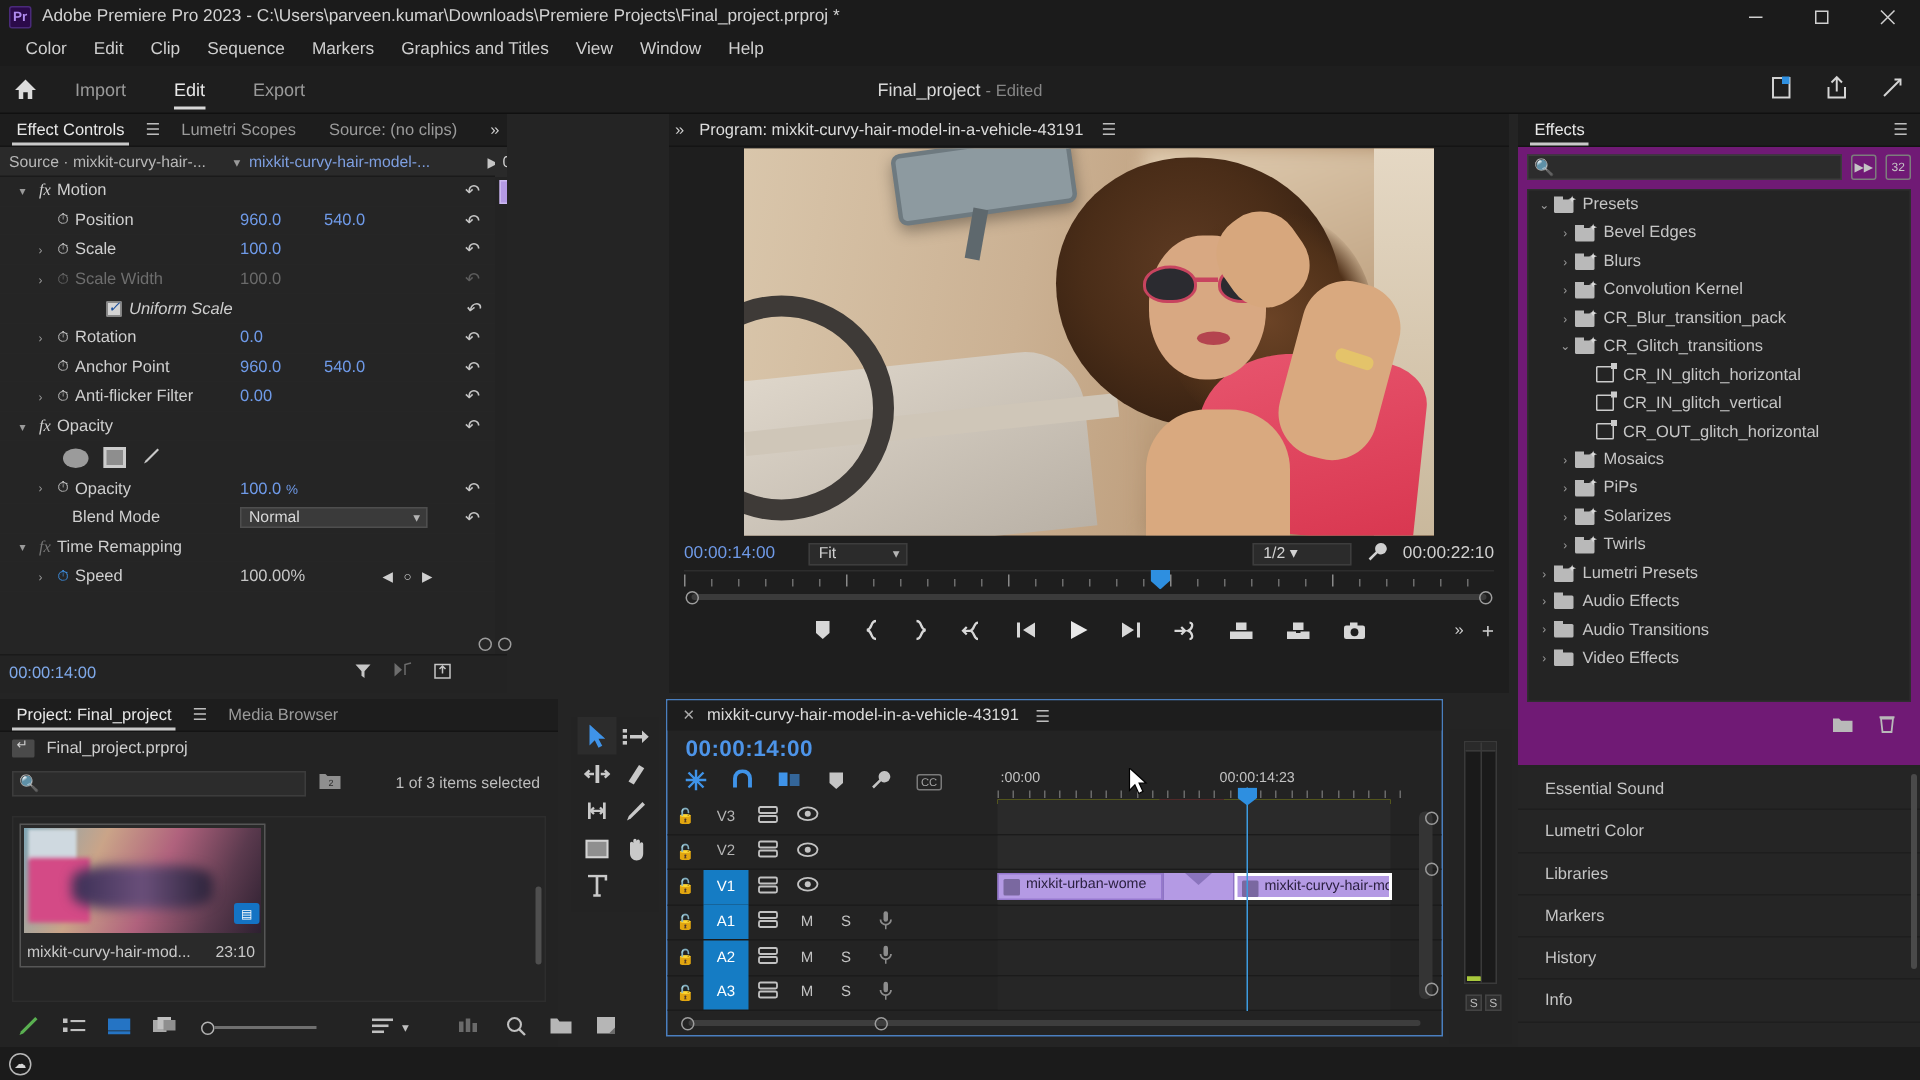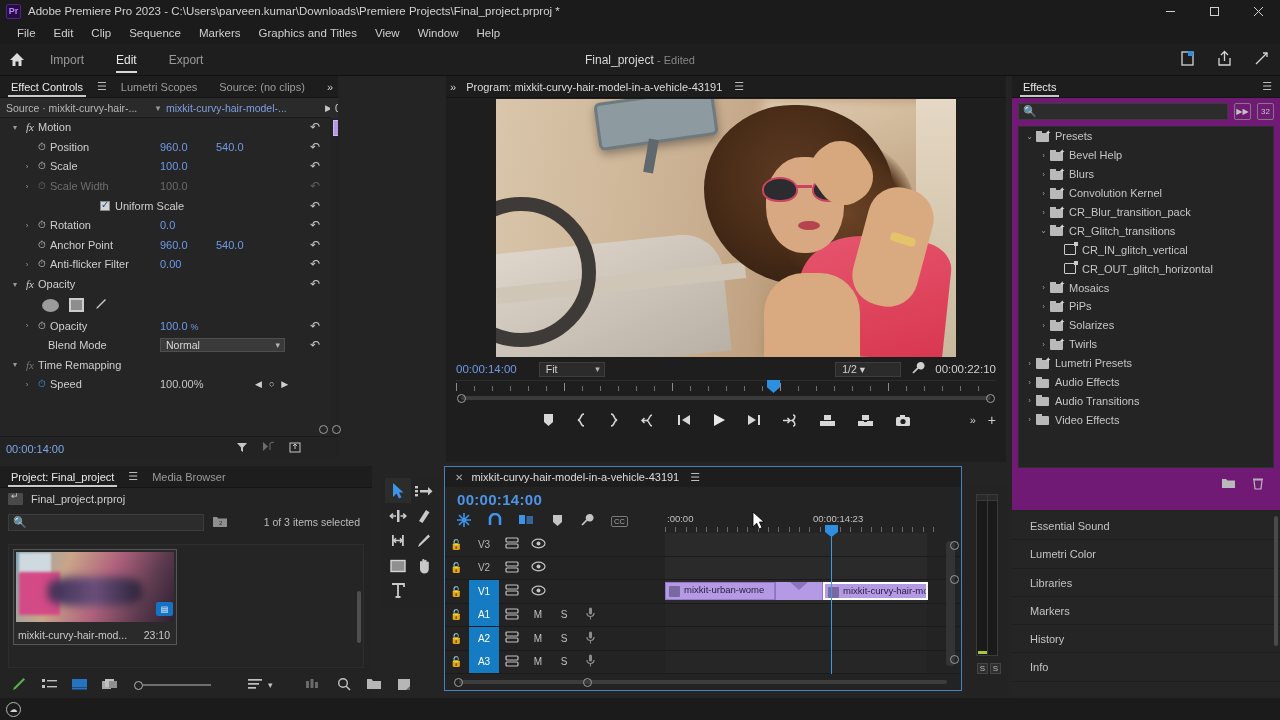--- a/index.html
+++ b/index.html
@@ -317,21 +317,21 @@
       </div>
       <div class="wbtn close">
         <svg width="11" height="11" viewBox="0 0 11 11">
             <path d="M1 1 L10 10 M10 1 L1 10" stroke="#d0d0d0" stroke-width="1"></path>
           </svg>
       </div>
     </div>
   </div>
 
   <div class="menubar">
-    <div class="menuitem">File</div>
+    <div class="menuitem">Color</div>
     <div class="menuitem">Edit</div>
     <div class="menuitem">Clip</div>
     <div class="menuitem">Sequence</div>
     <div class="menuitem">Markers</div>
     <div class="menuitem">Graphics and Titles</div>
     <div class="menuitem">View</div>
     <div class="menuitem">Window</div>
     <div class="menuitem">Help</div>
   </div>
 
@@ -413,21 +413,21 @@
           </div>
 
           <div class="prop-row" style="padding-left:20px;">
             <span class="tw">›</span>
             <span class="sw" style="color:#6a6a6a;">⏱</span>
             <span class="nm dim">Scale Width</span>
             <span class="val dim">100.0</span>
             <span class="reset dim">↶</span>
           </div>
 
-          <div class="prop-row" style="padding-left:100px;">
+          <div class="prop-row" style="padding-left:71px;font-style:italic;">
             <span class="chk"></span>
             <span class="nm">Uniform Scale</span>
             <span class="reset">↶</span>
           </div>
 
           <div class="prop-row" style="padding-left:20px;">
             <span class="tw">›</span>
             <span class="sw">⏱</span>
             <span class="nm">Rotation</span>
             <span class="val">0.0</span>
@@ -731,21 +731,21 @@
           </span>
           <span>Presets</span>
         </div>
         <div class="tr-row" style="padding-left: 18px;">
           <span class="tw-ic">›</span>
           <span class="fold">
             <span class="tab"></span>
             <span class="body"></span>
             <span class="star">✦</span>
           </span>
-          <span>Bevel Help</span>
+          <span>Bevel Edges</span>
         </div>
         <div class="tr-row" style="padding-left: 18px;">
           <span class="tw-ic">›</span>
           <span class="fold">
             <span class="tab"></span>
             <span class="body"></span>
             <span class="star">✦</span>
           </span>
           <span>Blurs</span>
         </div>
@@ -768,20 +768,25 @@
           <span>CR_Blur_transition_pack</span>
         </div>
         <div class="tr-row" style="padding-left: 18px;">
           <span class="tw-ic">⌄</span>
           <span class="fold">
             <span class="tab"></span>
             <span class="body"></span>
             <span class="star">✦</span>
           </span>
           <span>CR_Glitch_transitions</span>
+        </div>
+        <div class="tr-row" style="padding-left: 32px;">
+          <span class="tw-ic"></span>
+          <span class="preset-ic"></span>
+          <span>CR_IN_glitch_horizontal</span>
         </div>
         <div class="tr-row" style="padding-left: 32px;">
           <span class="tw-ic"></span>
           <span class="preset-ic"></span>
           <span>CR_IN_glitch_vertical</span>
         </div>
         <div class="tr-row" style="padding-left: 32px;">
           <span class="tw-ic"></span>
           <span class="preset-ic"></span>
           <span>CR_OUT_glitch_horizontal</span>

